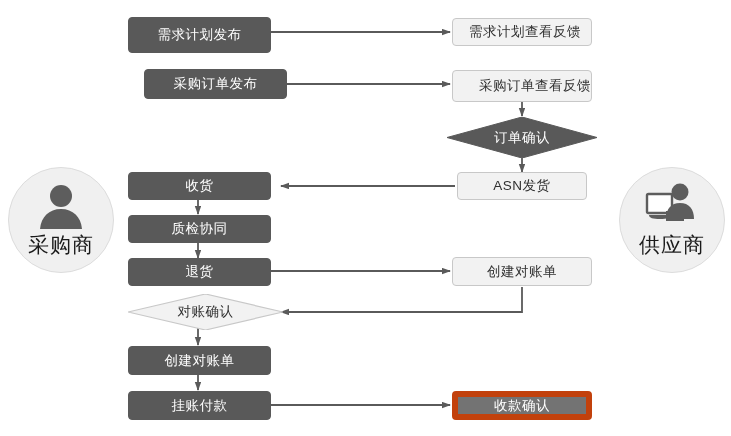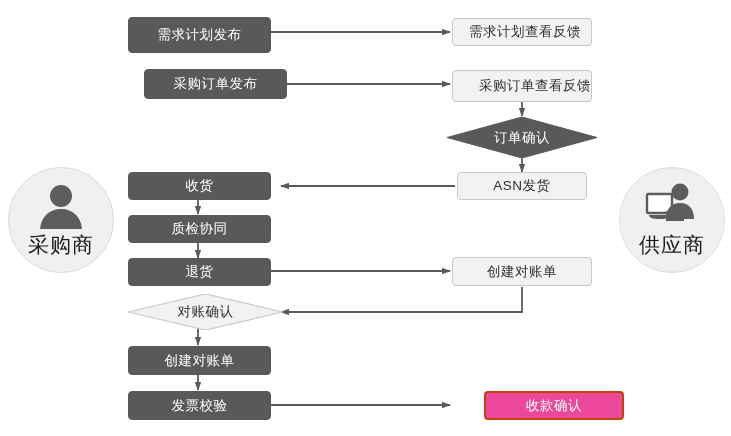--- a/index.html
+++ b/index.html
@@ -35,24 +35,23 @@
     letter-spacing: 0.5px;
     white-space: nowrap;
     border-radius: 4px;
   }
   .node.dark {
     background: #595959;
     color: #ffffff;
     border: 1px solid #595959;
   }
   .node.mid {
-    background: #ec4899;
+    background: #737373;
     color: #ffffff;
-    border: 2px solid #c2410c;
-    margin-left: 32px;
+    border: 6px solid #c2410c;
   }
   .node.light {
     background: #f2f2f2;
     color: #303030;
     border: 1px solid #c8c8c8;
   }
   .diamond {
     position: absolute;
     display: flex;
     align-items: center;
@@ -209,20 +208,20 @@
       <polygon points="77.5,0 155,18 77.5,36 0,18" fill="#f2f2f2" stroke="#c8c8c8" stroke-width="1.2"></polygon>
     </svg>
     <span class="dlabel">对账确认</span>
   </div>
 
   <div class="node dark" style="left:128px; top:346px; width:143px; height:29px;">
     <span>创建对账单</span>
   </div>
 
   <div class="node dark" style="left:128px; top:391px; width:143px; height:29px;">
-    <span>发票校验</span>
+    <span>挂账付款</span>
   </div>
 
   <div class="node mid" style="left:452px; top:391px; width:140px; height:29px;">
     <span>收款确认</span>
   </div>
 
 </div>
 
 </body></html>

